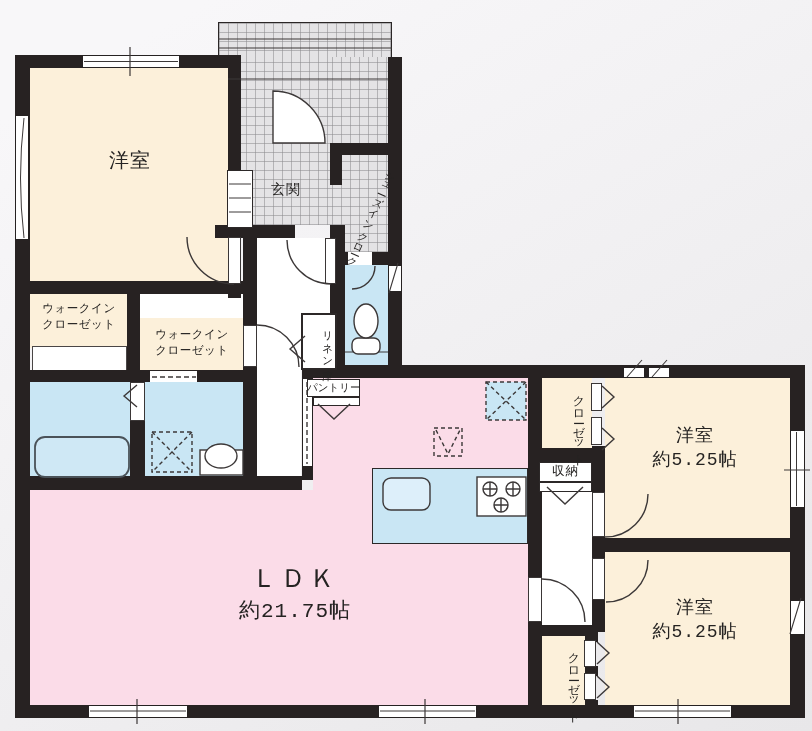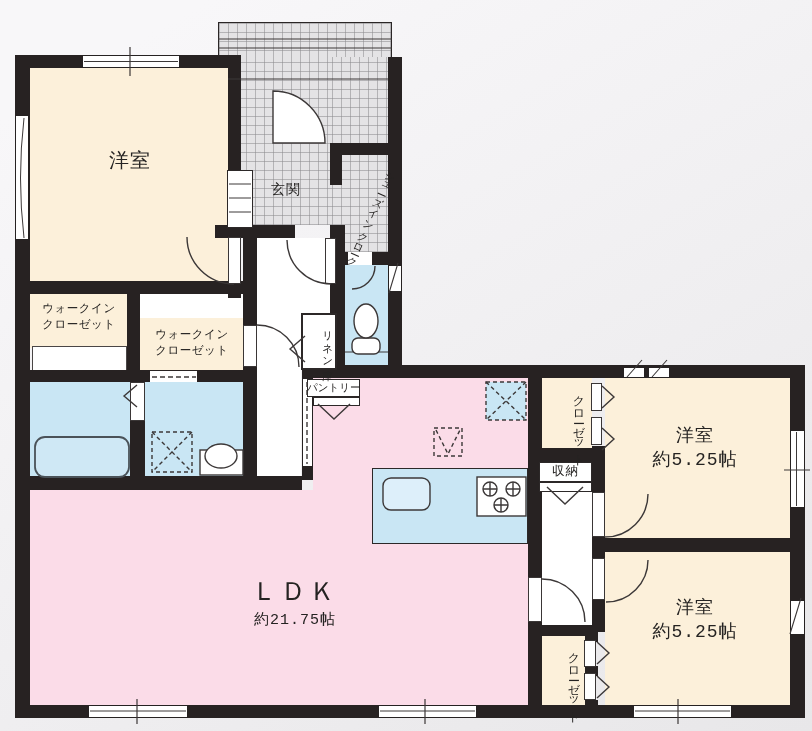--- a/index.html
+++ b/index.html
@@ -215,23 +215,23 @@
 
   <div class="lbl" style="left:141px;top:327px;width:102px;font-size:11.5px;letter-spacing:.5px;">
     <div>ウォークイン</div>
     <div>クローゼット</div>
   </div>
 
   <div class="lbl vert" style="left:305px;top:318px;width:28px;height:50px;font-size:10.5px;letter-spacing:1px;">リネン庫</div>
 
   <div class="lbl" style="left:307px;top:381px;width:53px;font-size:10.5px;letter-spacing:0;">パントリー</div>
 
-  <div class="lbl" style="left:185px;top:576px;width:220px;">
+  <div class="lbl" style="left:185px;top:563px;width:220px;">
     <div style="font-size:26px;letter-spacing:3px;">ＬＤＫ</div>
-    <div style="font-size:15px;">約21.75帖</div>
+    <div style="font-size:21px;">約21.75帖</div>
   </div>
 
   <div class="lbl vert" style="left:549px;top:387px;width:36px;height:52px;font-size:12px;letter-spacing:1px;">クローゼット</div>
 
   <div class="lbl" style="left:539px;top:464px;width:53px;font-size:12.5px;letter-spacing:1px;">収納</div>
 
   <div class="lbl" style="left:605px;top:424px;width:180px;font-size:18px;">
     <div>洋室</div>
     <div>約5.25帖</div>
   </div>

